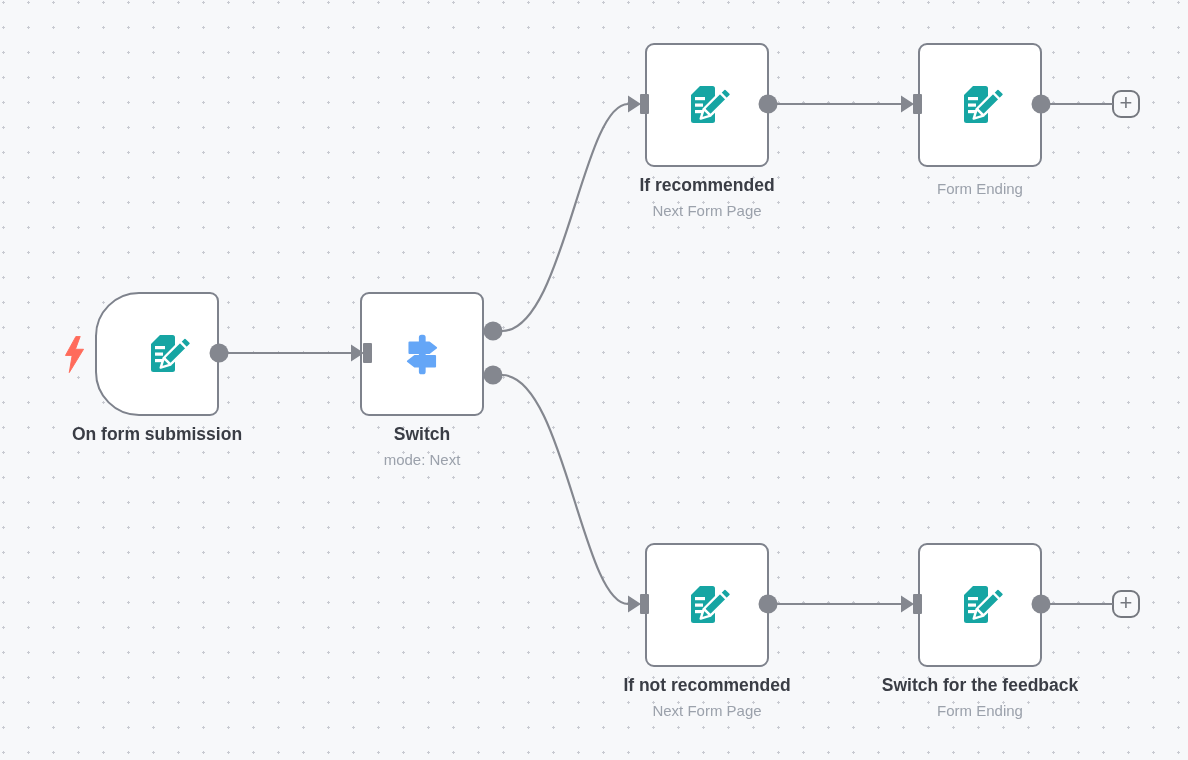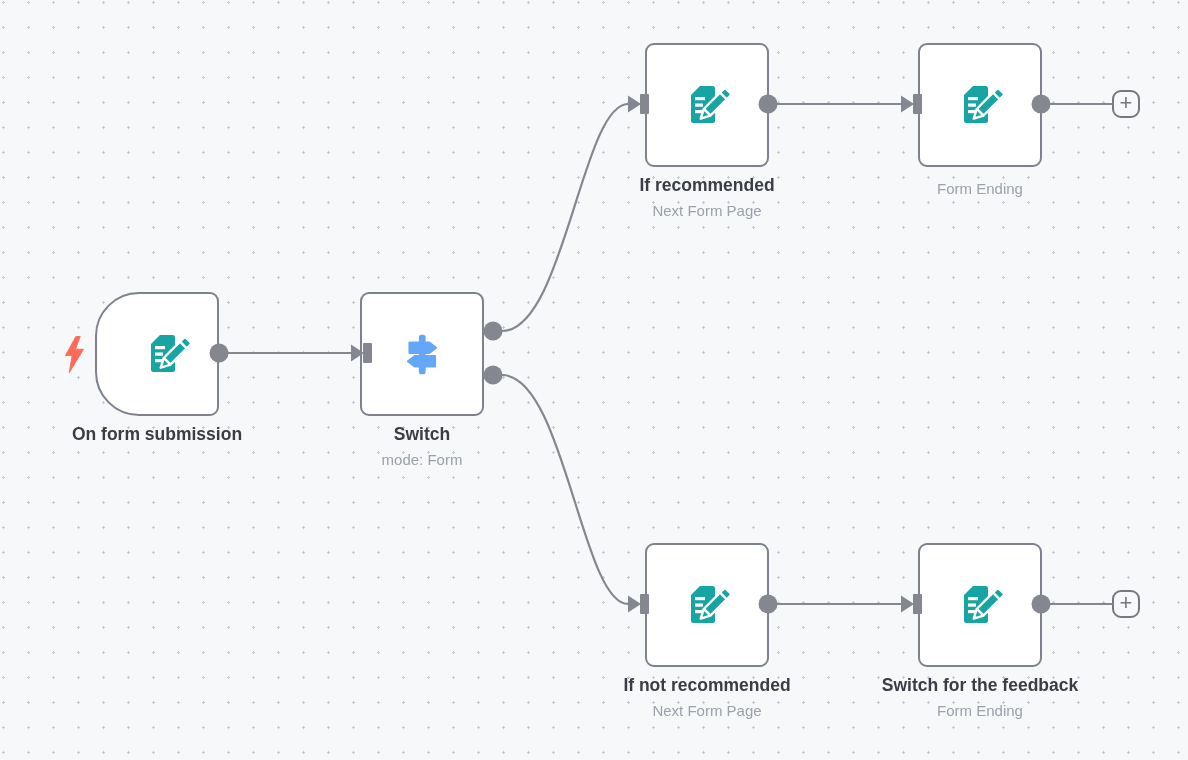--- a/index.html
+++ b/index.html
@@ -106,21 +106,21 @@
   <div class="node" style="left:360px; top:292px;">
     <svg class="node-icon" width="50" height="50" viewBox="0 0 48 48">
       <g fill="#64A6F7" stroke="#64A6F7" stroke-width="2" stroke-linejoin="round">
         <rect x="22" y="6.5" width="4.5" height="36" rx="1.5"></rect>
         <polygon points="12,13 31,13 37.5,18 31,23 12,23"></polygon>
         <polygon points="36.5,26 17,26 10.5,31 17,36 36.5,36"></polygon>
       </g>
     </svg>
     <div class="node-label">
       <div class="node-title">Switch</div>
-      <div class="node-subtitle">mode: Form</div>
+      <div class="node-subtitle">mode: Next</div>
     </div>
   </div>
 
   <div class="node" style="left:645px; top:43px;">
     <svg class="node-icon" width="48" height="48" viewBox="0 0 48 48">
       <rect x="8" y="5" width="24" height="37" rx="2.5" fill="#16A5A3"></rect>
       <polygon points="8,5 17,5 8,14" fill="#FFFFFF"></polygon>
       <rect x="12" y="16" width="10" height="3.2" fill="#FFFFFF"></rect>
       <rect x="12" y="22.5" width="8" height="3.2" fill="#FFFFFF"></rect>
       <rect x="12" y="29" width="10" height="3.2" fill="#FFFFFF"></rect>

